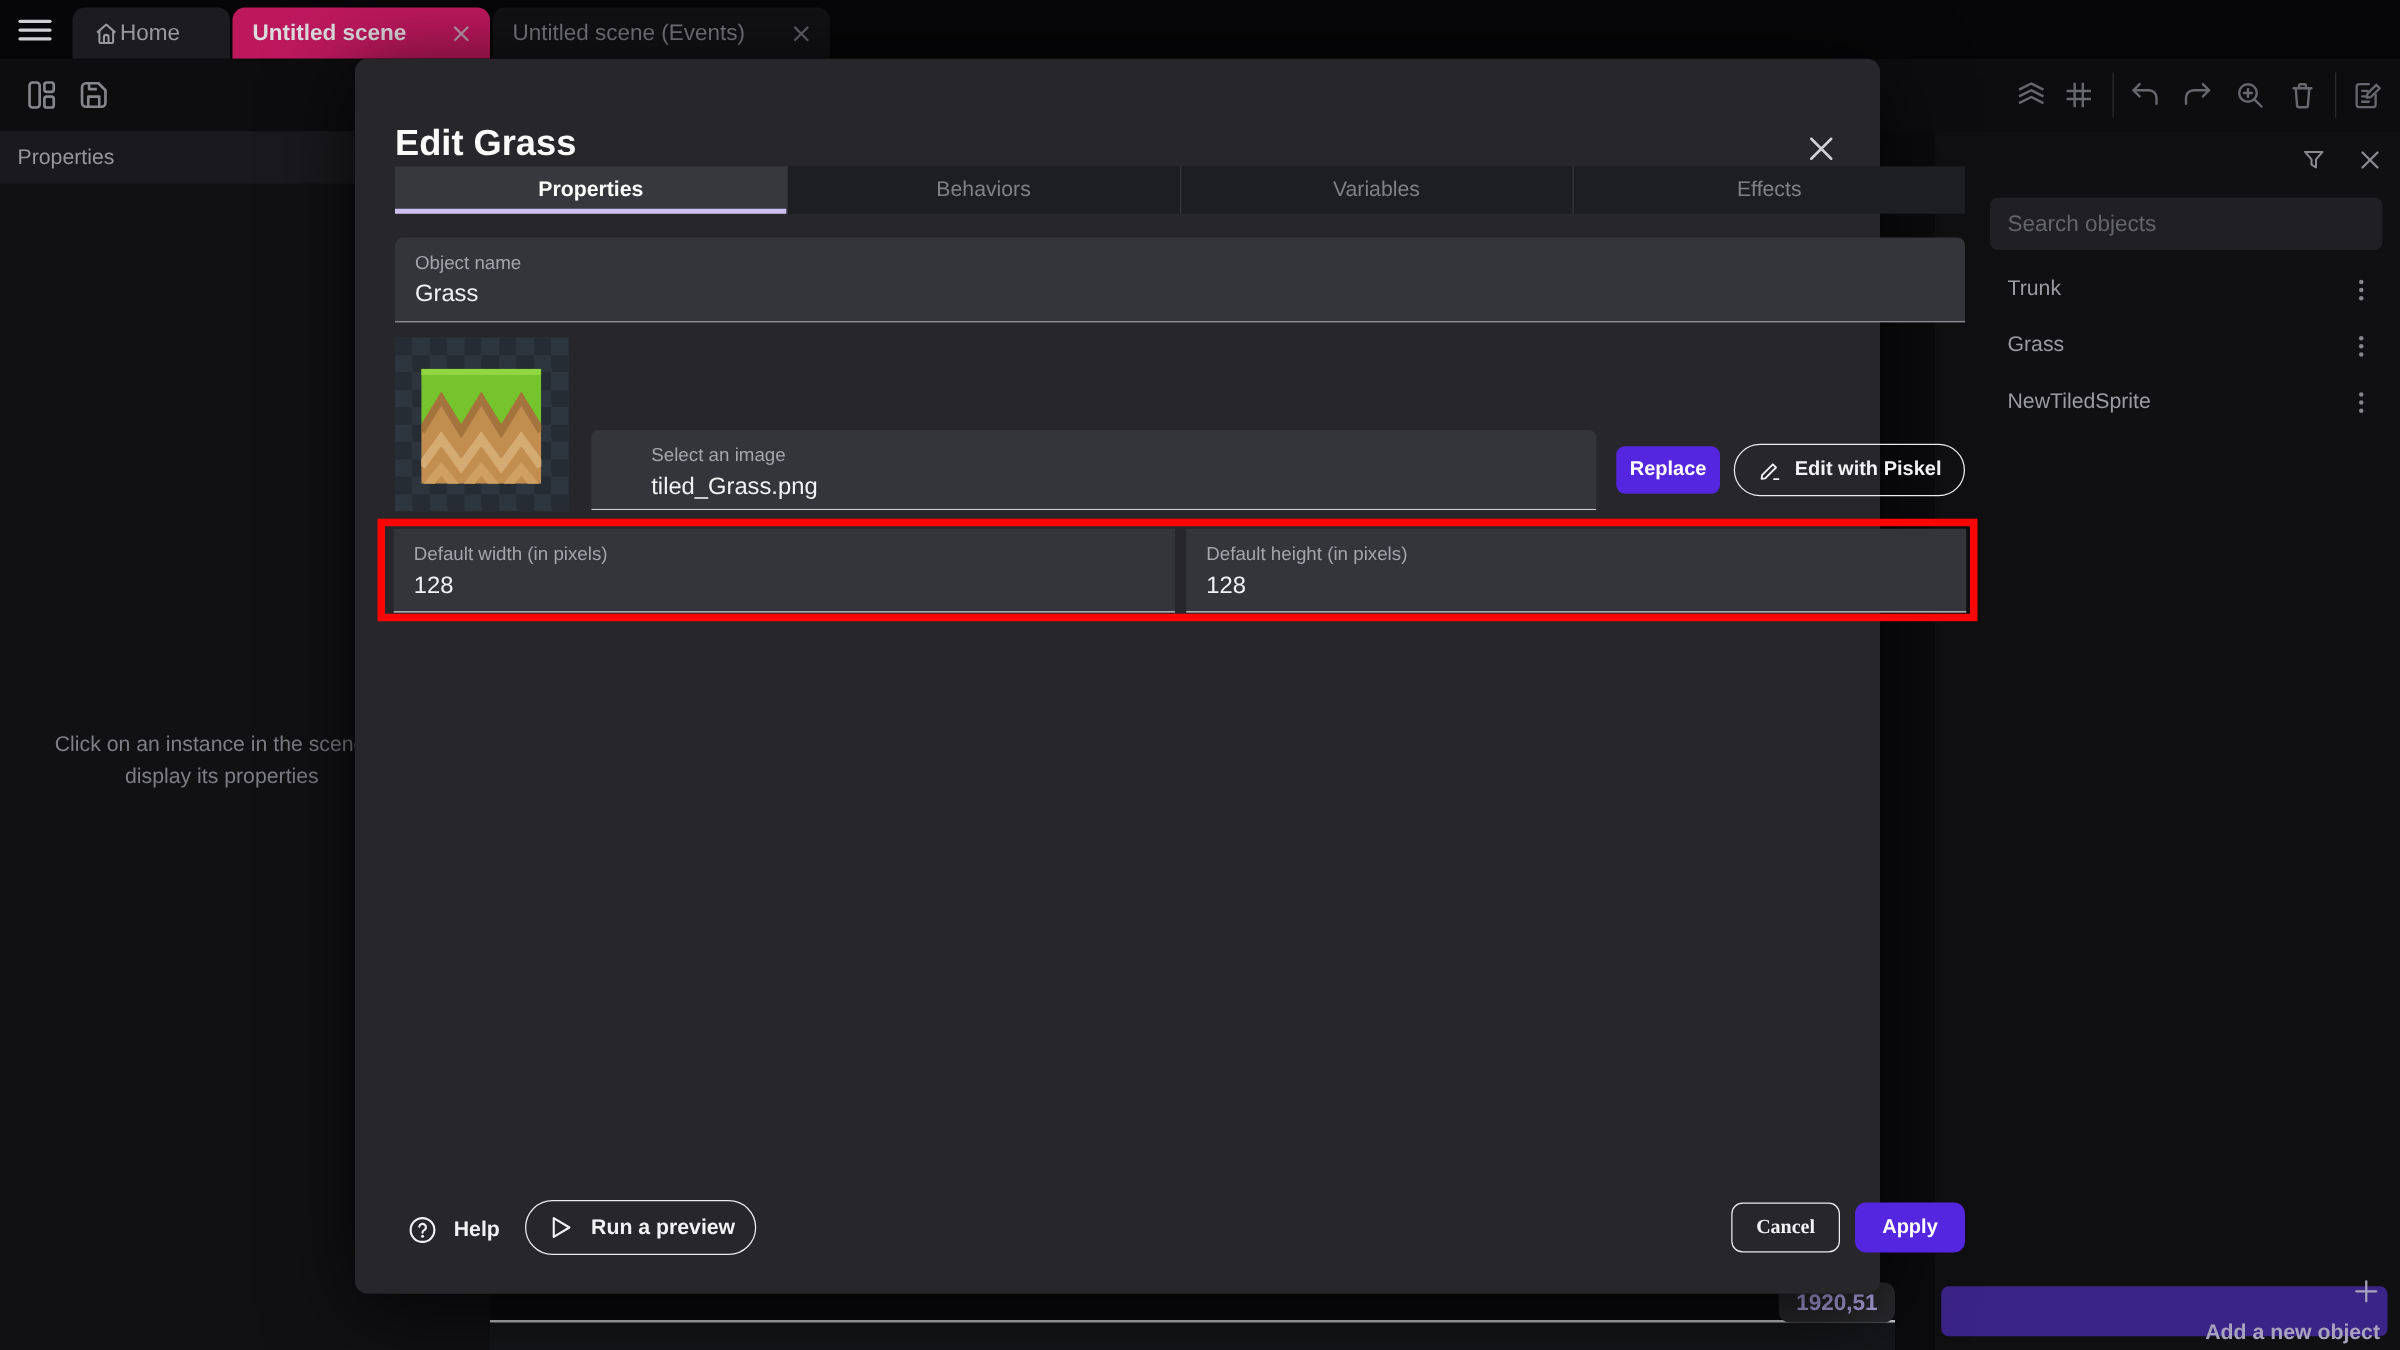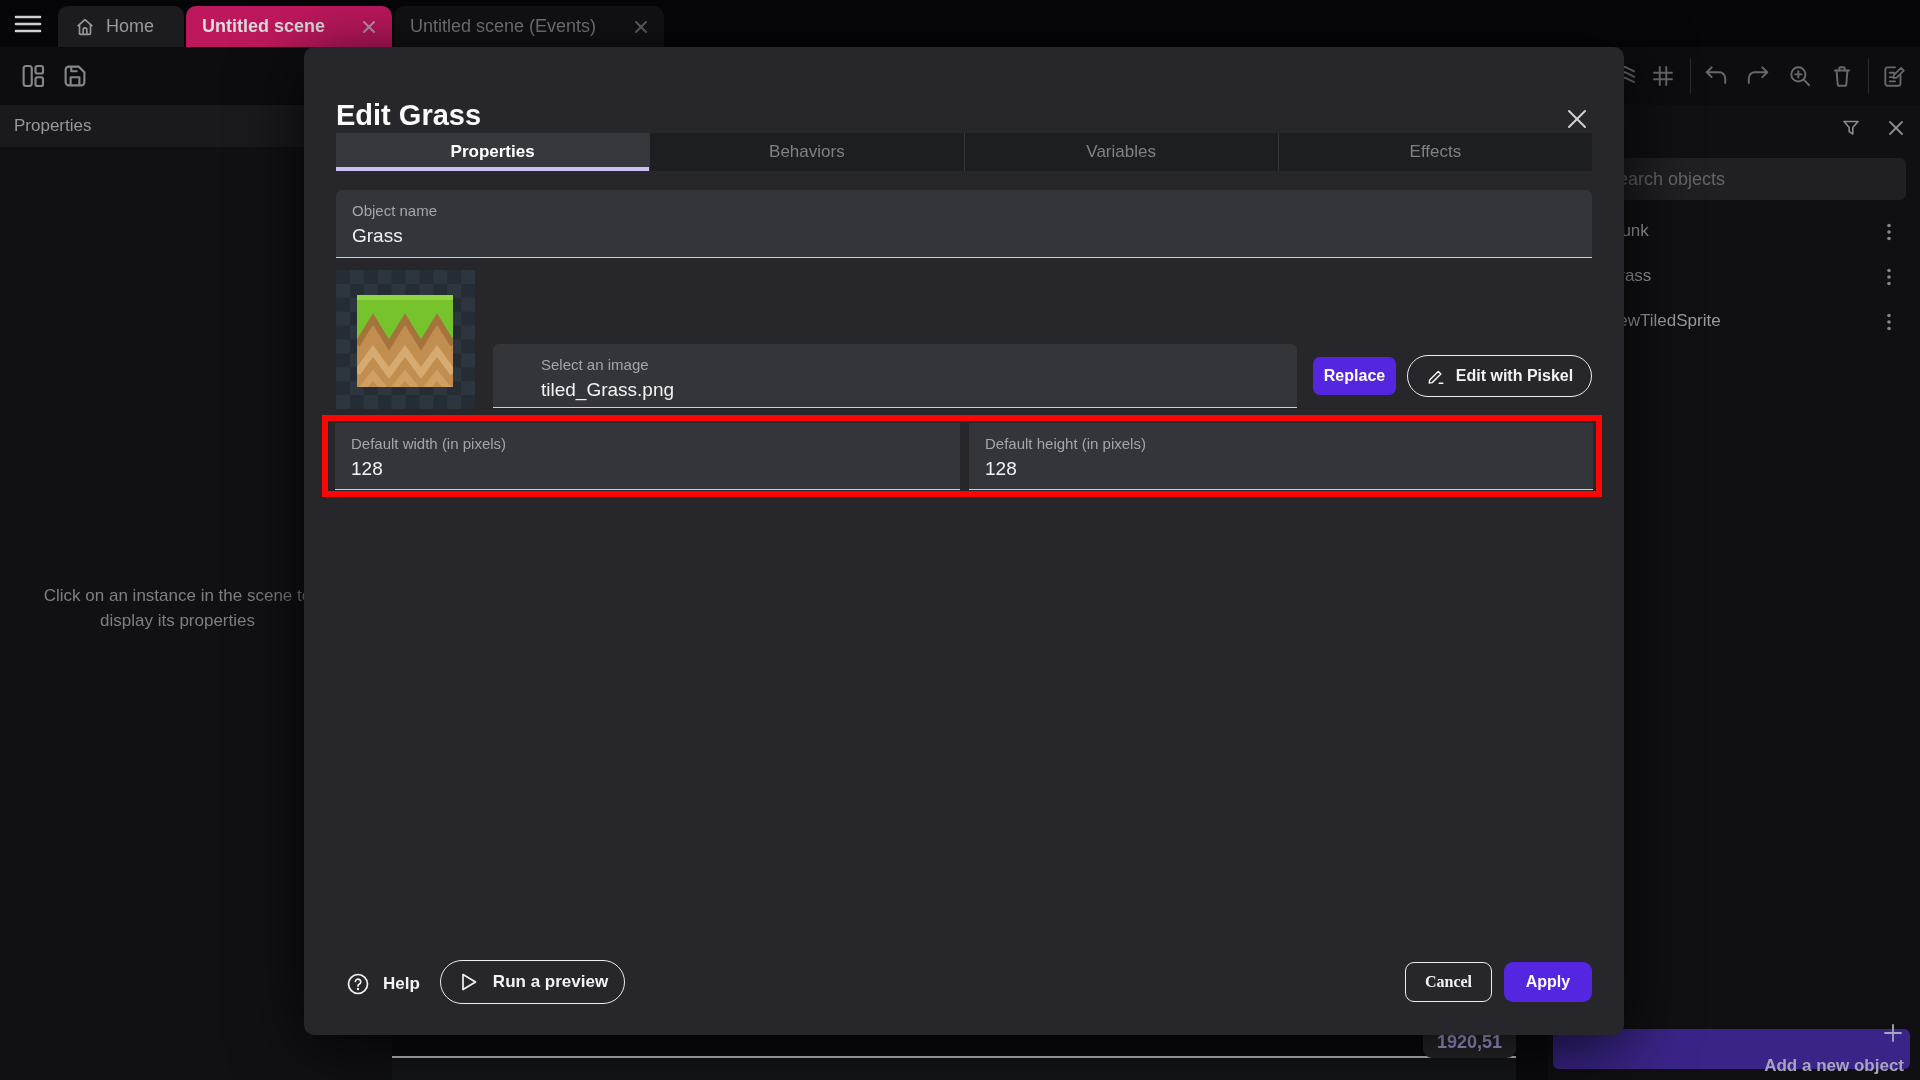--- a/index.html
+++ b/index.html
@@ -4,21 +4,21 @@
 <style>
   html,body{margin:0;padding:0;background:#000;}
   #app{position:relative;width:1920px;height:1080px;overflow:hidden;
        background:#0b0b0e;font-family:"Liberation Sans",sans-serif;
        -webkit-font-smoothing:antialiased;}
   svg{display:block;}
 
   
   .tabbar{position:absolute;left:0;top:0;width:1920px;height:47px;background:#060608;}
   .hamburger{position:absolute;left:12px;top:10px;width:32px;height:28px;background:none;border:0;cursor:pointer;padding:2px;}
-  .tab{position:absolute;top:6px;height:41px;display:flex;align-items:center;gap:10px;
+  .tab{position:absolute;top:6px;height:41px;display:flex;align-items:center;
        border-radius:10px 10px 0 0;padding:0 16px;box-sizing:border-box;font-size:18px;cursor:pointer;}
   .tab-home{left:58px;width:126px;background:#1c1c20;color:#98999e;}
   .tab-scene{left:186px;width:206px;background:#be185d;color:#dcdcdf;font-weight:bold;}
   .tab-events{left:394px;width:270px;background:#121215;color:#77787d;}
   .tab .close{margin-left:auto;opacity:.8;}
 
   
   .toolbar{position:absolute;left:0;top:47px;width:1920px;height:58px;background:#0d0d10;}
   .tb-btn{position:absolute;top:14px;width:30px;height:30px;background:none;border:0;padding:0;cursor:pointer;}
 
@@ -50,21 +50,21 @@
                   display:flex;align-items:flex-end;justify-content:center;gap:12px;
                   font-family:"Liberation Sans",sans-serif;flex-direction:column;}
 
   
   .canvas-strip{position:absolute;left:392px;top:1056px;width:1124px;height:24px;background:#16171a;border-top:2px solid #cfcfd3;}
   .coords-badge{position:absolute;left:1423px;top:1026px;width:93px;height:32px;background:#2b2b2f;
                 border-radius:9px;color:#c4b5fd;font-weight:bold;font-size:18px;
                 display:flex;align-items:center;justify-content:center;}
 
   
-  .modal{position:absolute;left:304px;top:47px;width:1320px;height:988px;background:#27272b;
+  .modal{position:absolute;left:284px;top:47px;width:1220px;height:988px;background:#27272b;
          border-radius:10px;box-shadow:0 12px 70px rgba(0,0,0,.8);}
   .modal-title{position:absolute;left:32px;top:52px;color:#fafafa;font-size:29px;font-weight:bold;}
   .modal-close{position:absolute;right:32px;top:58px;width:28px;height:28px;background:none;border:0;padding:0;cursor:pointer;}
 
   .mtabs{position:absolute;left:32px;top:86px;width:1256px;height:38px;background:#1d1e21;display:flex;}
   .mtab{flex:1;display:flex;align-items:center;justify-content:center;font-size:17px;color:#808186;
         cursor:pointer;position:relative;border-right:1px solid #35363b;}
   .mtab:last-child{border-right:0;}
   .mtab.active{background:#37383e;color:#fff;font-weight:bold;}
   .mtab.active::after{content:"";position:absolute;left:0;bottom:0;width:100%;height:4px;background:#cfc0f4;}

